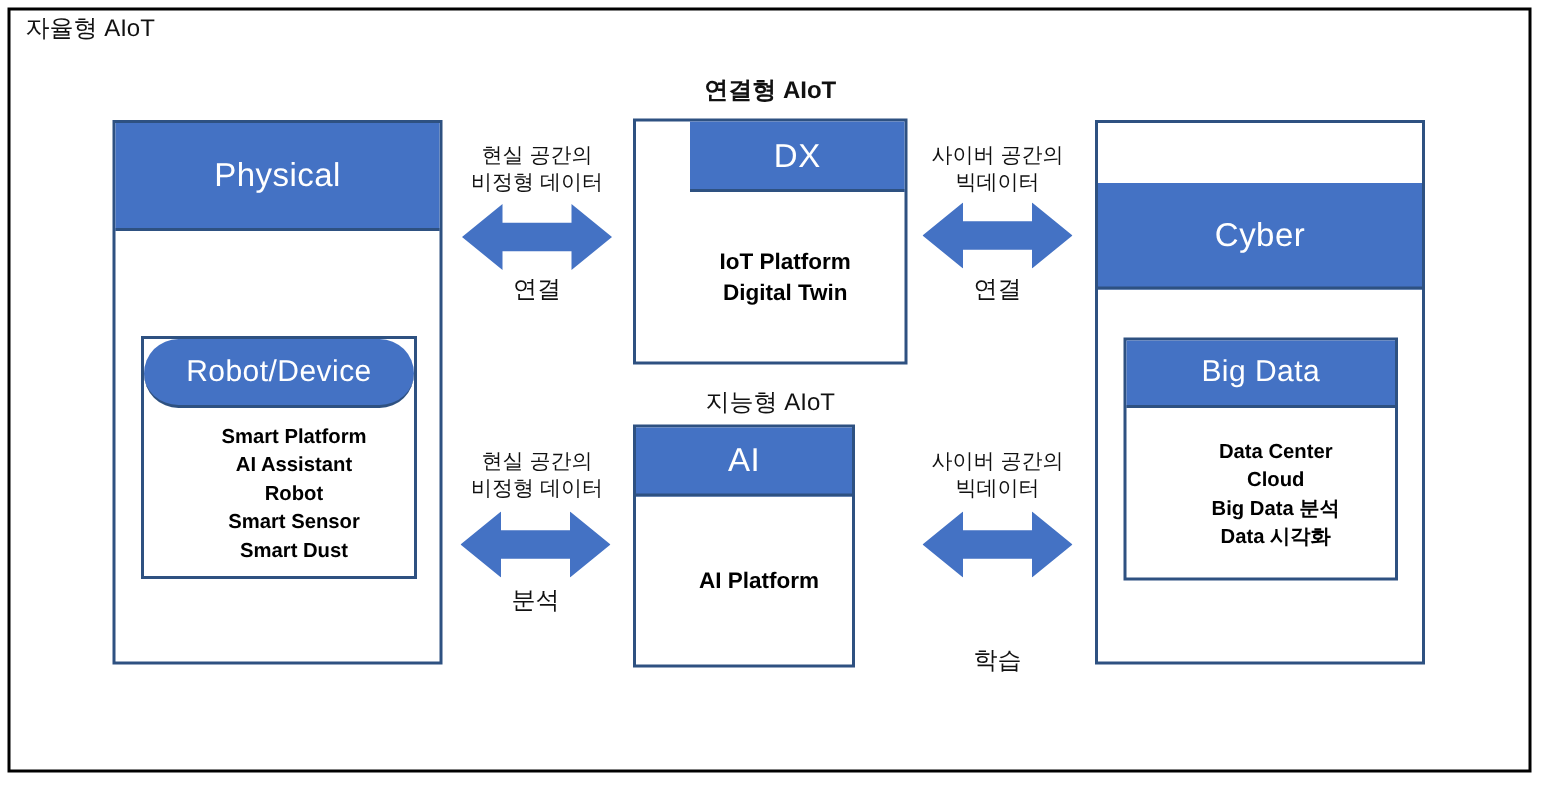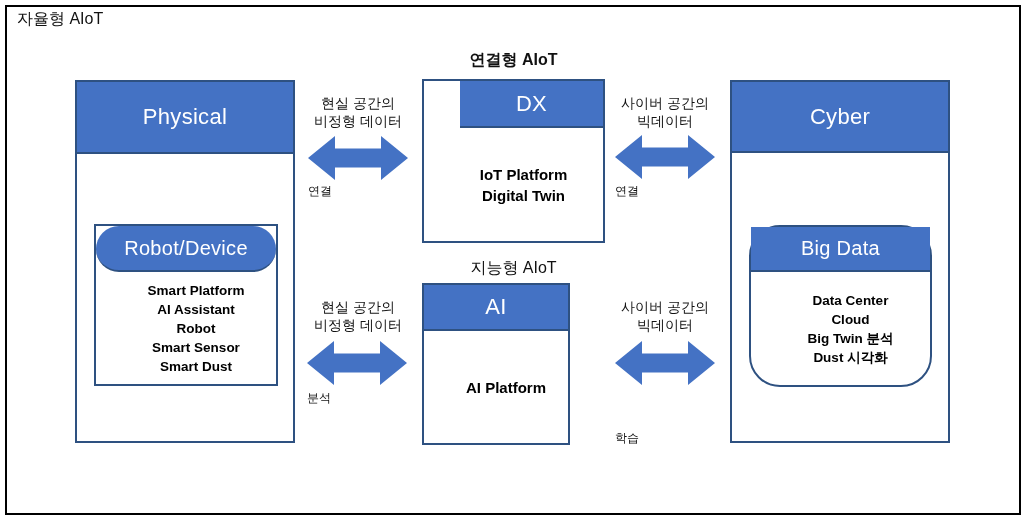--- a/index.html
+++ b/index.html
@@ -34,21 +34,21 @@
   .platform-line{font-weight:bold;font-size:15px;line-height:21px;white-space:nowrap;}
   .section-label{
     position:absolute;width:183px;text-align:center;font-size:16px;color:#111;white-space:nowrap;
   }
   .arrow{position:absolute;width:100px;height:44px;}
   .arrow svg{display:block;width:100%;height:100%;}
   .arrow-label-2line{
     position:absolute;width:140px;text-align:center;font-size:14px;line-height:18px;color:#111;
   }
   .arrow-label-1line{
-    position:absolute;width:100px;font-size:12px;color:#111;
+    position:absolute;width:100px;text-align:center;font-size:16px;color:#111;
   }
 </style>
 </head>
 <body>
 
 <div class="outer"></div>
 
 <div class="diagram-title">자율형 AIoT</div>
 
 <div class="section-label" style="left:422px;top:50px;font-weight:bold;">연결형 AIoT</div>
@@ -79,31 +79,31 @@
 </div>
 
 <div class="panel" style="left:422px;top:283px;width:148px;height:162px;">
   <div class="panel-header big-font" style="height:46px;">AI</div>
   <div class="panel-body">
     <div class="platform-line">AI Platform</div>
   </div>
 </div>
 
 <div class="panel" style="left:730px;top:80px;width:220px;height:363px;">
-  <div class="panel-header big-font" style="height:71px;">Cyber</div>
+  <div class="panel-header big-font" style="height:71px;margin-top:40px;">Cyber</div>
   <div class="panel-body"></div>
 </div>
 
-<div class="panel" style="left:749px;top:225px;width:183px;height:162px;border-radius:31px;">
+<div class="panel" style="left:749px;top:225px;width:183px;height:162px;">
   <div class="panel-header mid-font" style="height:45px;">Big Data</div>
   <div class="panel-body">
     <div class="bold-line">Data Center</div>
     <div class="bold-line">Cloud</div>
-    <div class="bold-line">Big Twin 분석</div>
-    <div class="bold-line">Dust 시각화</div>
+    <div class="bold-line">Big Data 분석</div>
+    <div class="bold-line">Data 시각화</div>
   </div>
 </div>
 
 <div class="arrow" style="left:308px;top:136px;">
   <svg viewBox="0 0 100 44" xmlns="http://www.w3.org/2000/svg">
       <polygon points="0,22 27,0 27,12.5 73,12.5 73,0 100,22 73,44 73,31.5 27,31.5 27,44" fill="#4472c4"></polygon>
     </svg>
 </div>
 <div class="arrow" style="left:615px;top:135px;">
   <svg viewBox="0 0 100 44" xmlns="http://www.w3.org/2000/svg">

